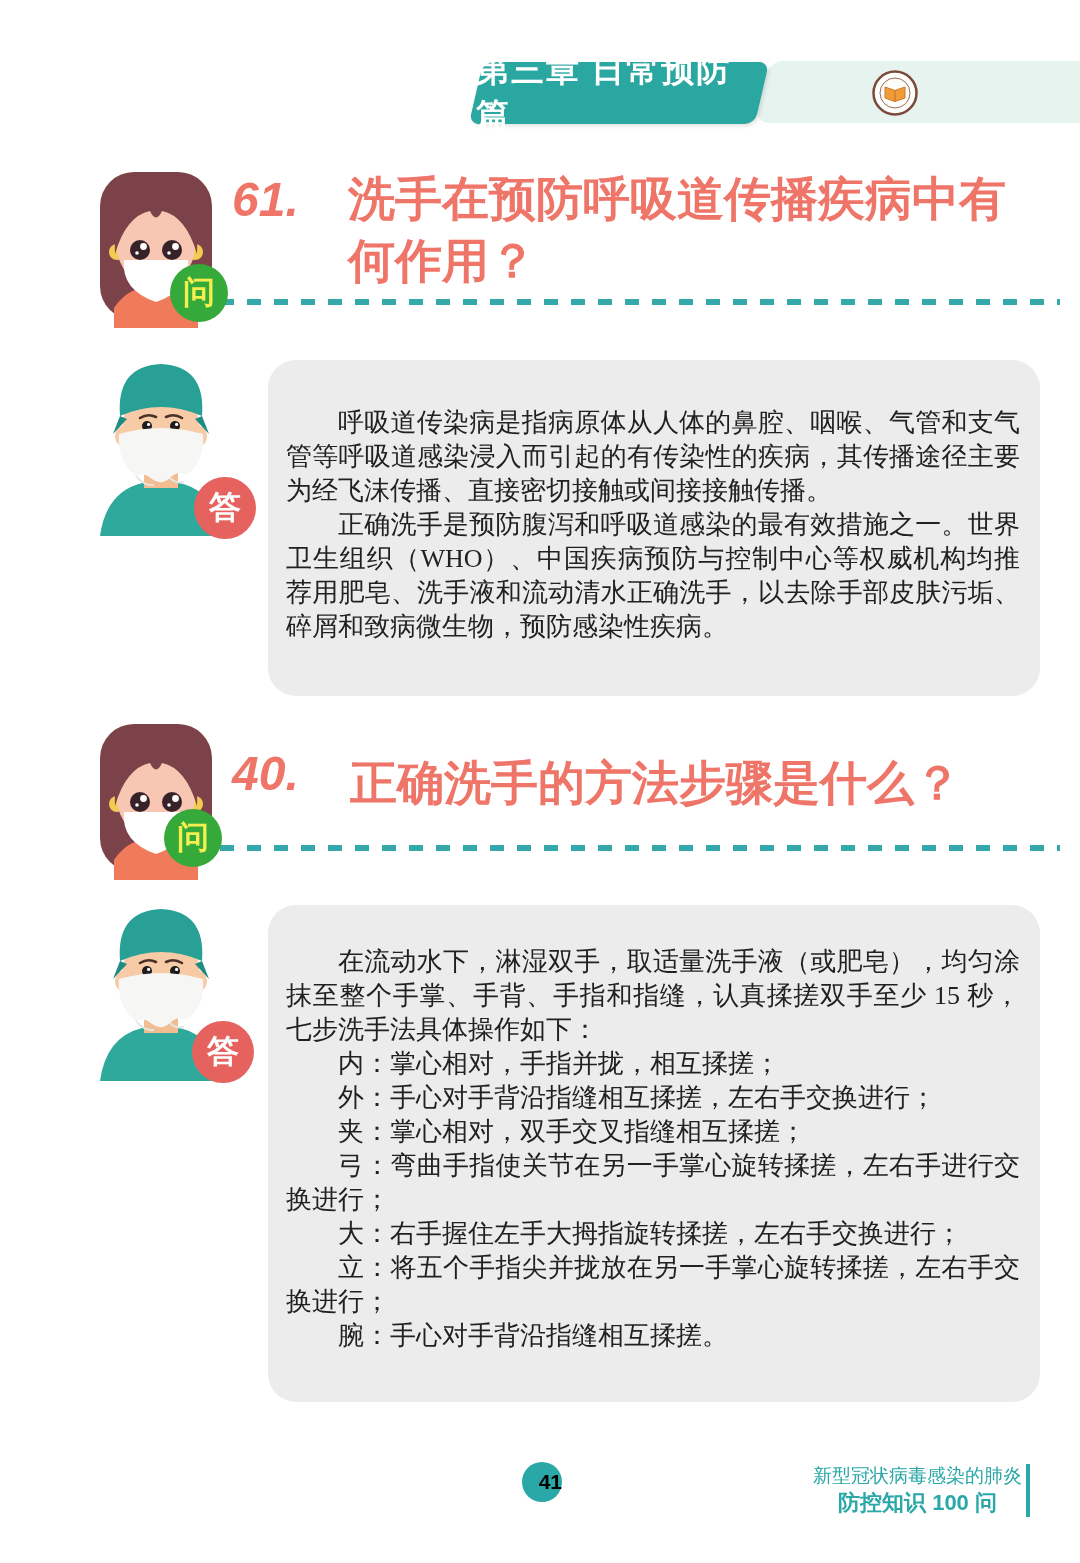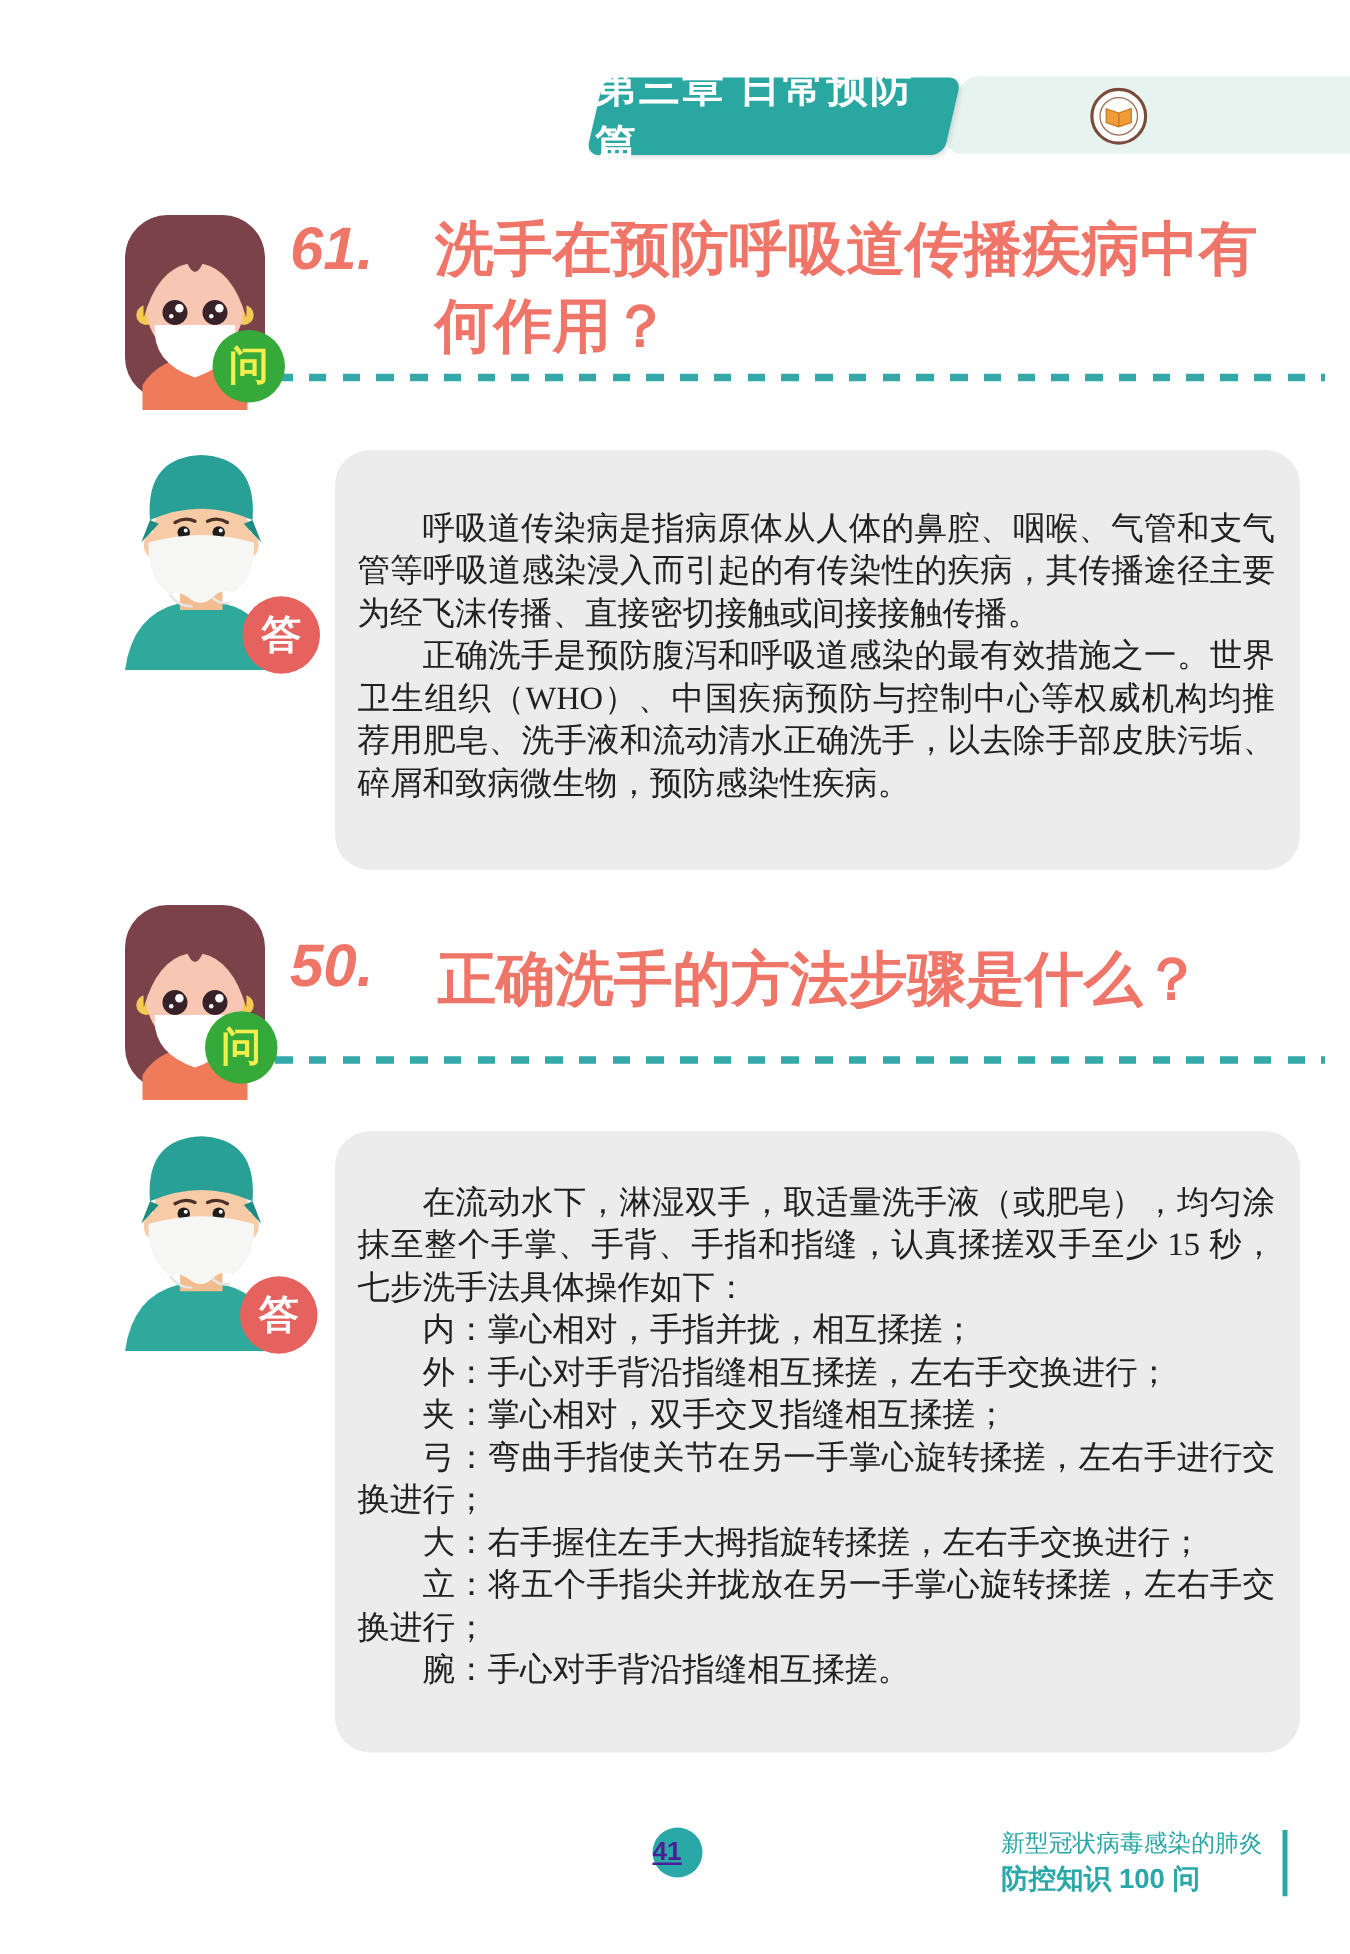--- a/index.html
+++ b/index.html
@@ -33,25 +33,25 @@
          font-family:"Liberation Sans",sans-serif;font-weight:bold;z-index:5;}
   .badge-ask{width:58px;height:58px;background:var(--c-green);color:var(--c-yellow);font-size:32px;}
   .badge-ans{width:62px;height:62px;background:var(--c-red);color:#fff;font-size:32px;}
 
   
   .ans-box{background:var(--c-gray);color:var(--c-text);border-radius:28px;}
   .ans-inner{padding:46px 20px 0 18px;font-size:26px;line-height:34px;text-align:justify;}
   .ans-inner p{margin:0;text-indent:2em;}
 
   
-  .page-circle{width:40px;height:40px;border-radius:50%;background:var(--c-footer);color:#4c1d95;
-               display:flex;align-items:center;justify-content:flex-start;font-size:21px;font-weight:bold;
-               font-family:"Liberation Sans",sans-serif;text-decoration:underline;}
-  .book-block{text-align:left;color:var(--c-footer);border-right:4px solid var(--c-footer);
-              padding-right:16px;font-family:"Liberation Sans",sans-serif;line-height:1.3;}
+  .page-circle{width:40px;height:40px;border-radius:50%;background:var(--c-footer);color:#000000;
+               display:flex;align-items:center;justify-content:flex-end;font-size:21px;font-weight:bold;
+               font-family:"Liberation Sans",sans-serif;}
+  .book-block{text-align:center;color:var(--c-footer);border-right:4px solid var(--c-footer);
+              padding-right:4px;font-family:"Liberation Sans",sans-serif;line-height:1.3;}
   .book-l1{font-size:19px;}
   .book-l2{font-size:22px;font-weight:bold;}
 </style>
 </head>
 <body>
 
 <div class="page">
 
   <div class="abs hdr-mint"></div>
   <div class="abs hdr-teal">
@@ -132,21 +132,21 @@
     <circle cx="45.5" cy="80.5" r="3.4" fill="#fff"></circle>
     <circle cx="39" cy="87" r="1.8" fill="#fff"></circle>
     <circle cx="77.5" cy="80.5" r="3.4" fill="#fff"></circle>
     <circle cx="71" cy="87" r="1.8" fill="#fff"></circle>
     <path d="M26 94 L90 94 Q93 124 58 136 Q23 124 26 94 Z" fill="#ffffff"></path>
   </svg>
   <div class="abs badge badge-ask" style="left:164px;top:809px;">
       <span>问</span>
     </div>
 
-  <div class="abs q-number" style="left:232px;top:750px;">50.</div>
+  <div class="abs q-number" style="left:232px;top:750px;">40.</div>
   <div class="abs q-title" style="left:350px;top:752px;width:700px;">正确洗手的方法步骤是什么？</div>
   <div class="abs dash-line" style="left:220px;top:845px;width:840px;"></div>
 
   <svg class="abs" style="left:96px;top:903px;" width="130" height="178" viewBox="0 0 130 178">
     <path d="M4 178 Q10 134 46 125 L84 125 Q120 134 126 178 Z" fill="#2fa99b"></path>
     <rect x="48" y="96" width="34" height="34" fill="#f3bd92"></rect>
     <ellipse cx="26" cy="78" rx="7" ry="10" fill="#f7cba6"></ellipse>
     <ellipse cx="104" cy="78" rx="7" ry="10" fill="#f7cba6"></ellipse>
     <ellipse cx="65" cy="72" rx="39" ry="45" fill="#f7cba6"></ellipse>
     <path d="M24 58 Q20 8 65 6 Q110 8 106 58 Q65 40 24 58 Z" fill="#28a096"></path>

